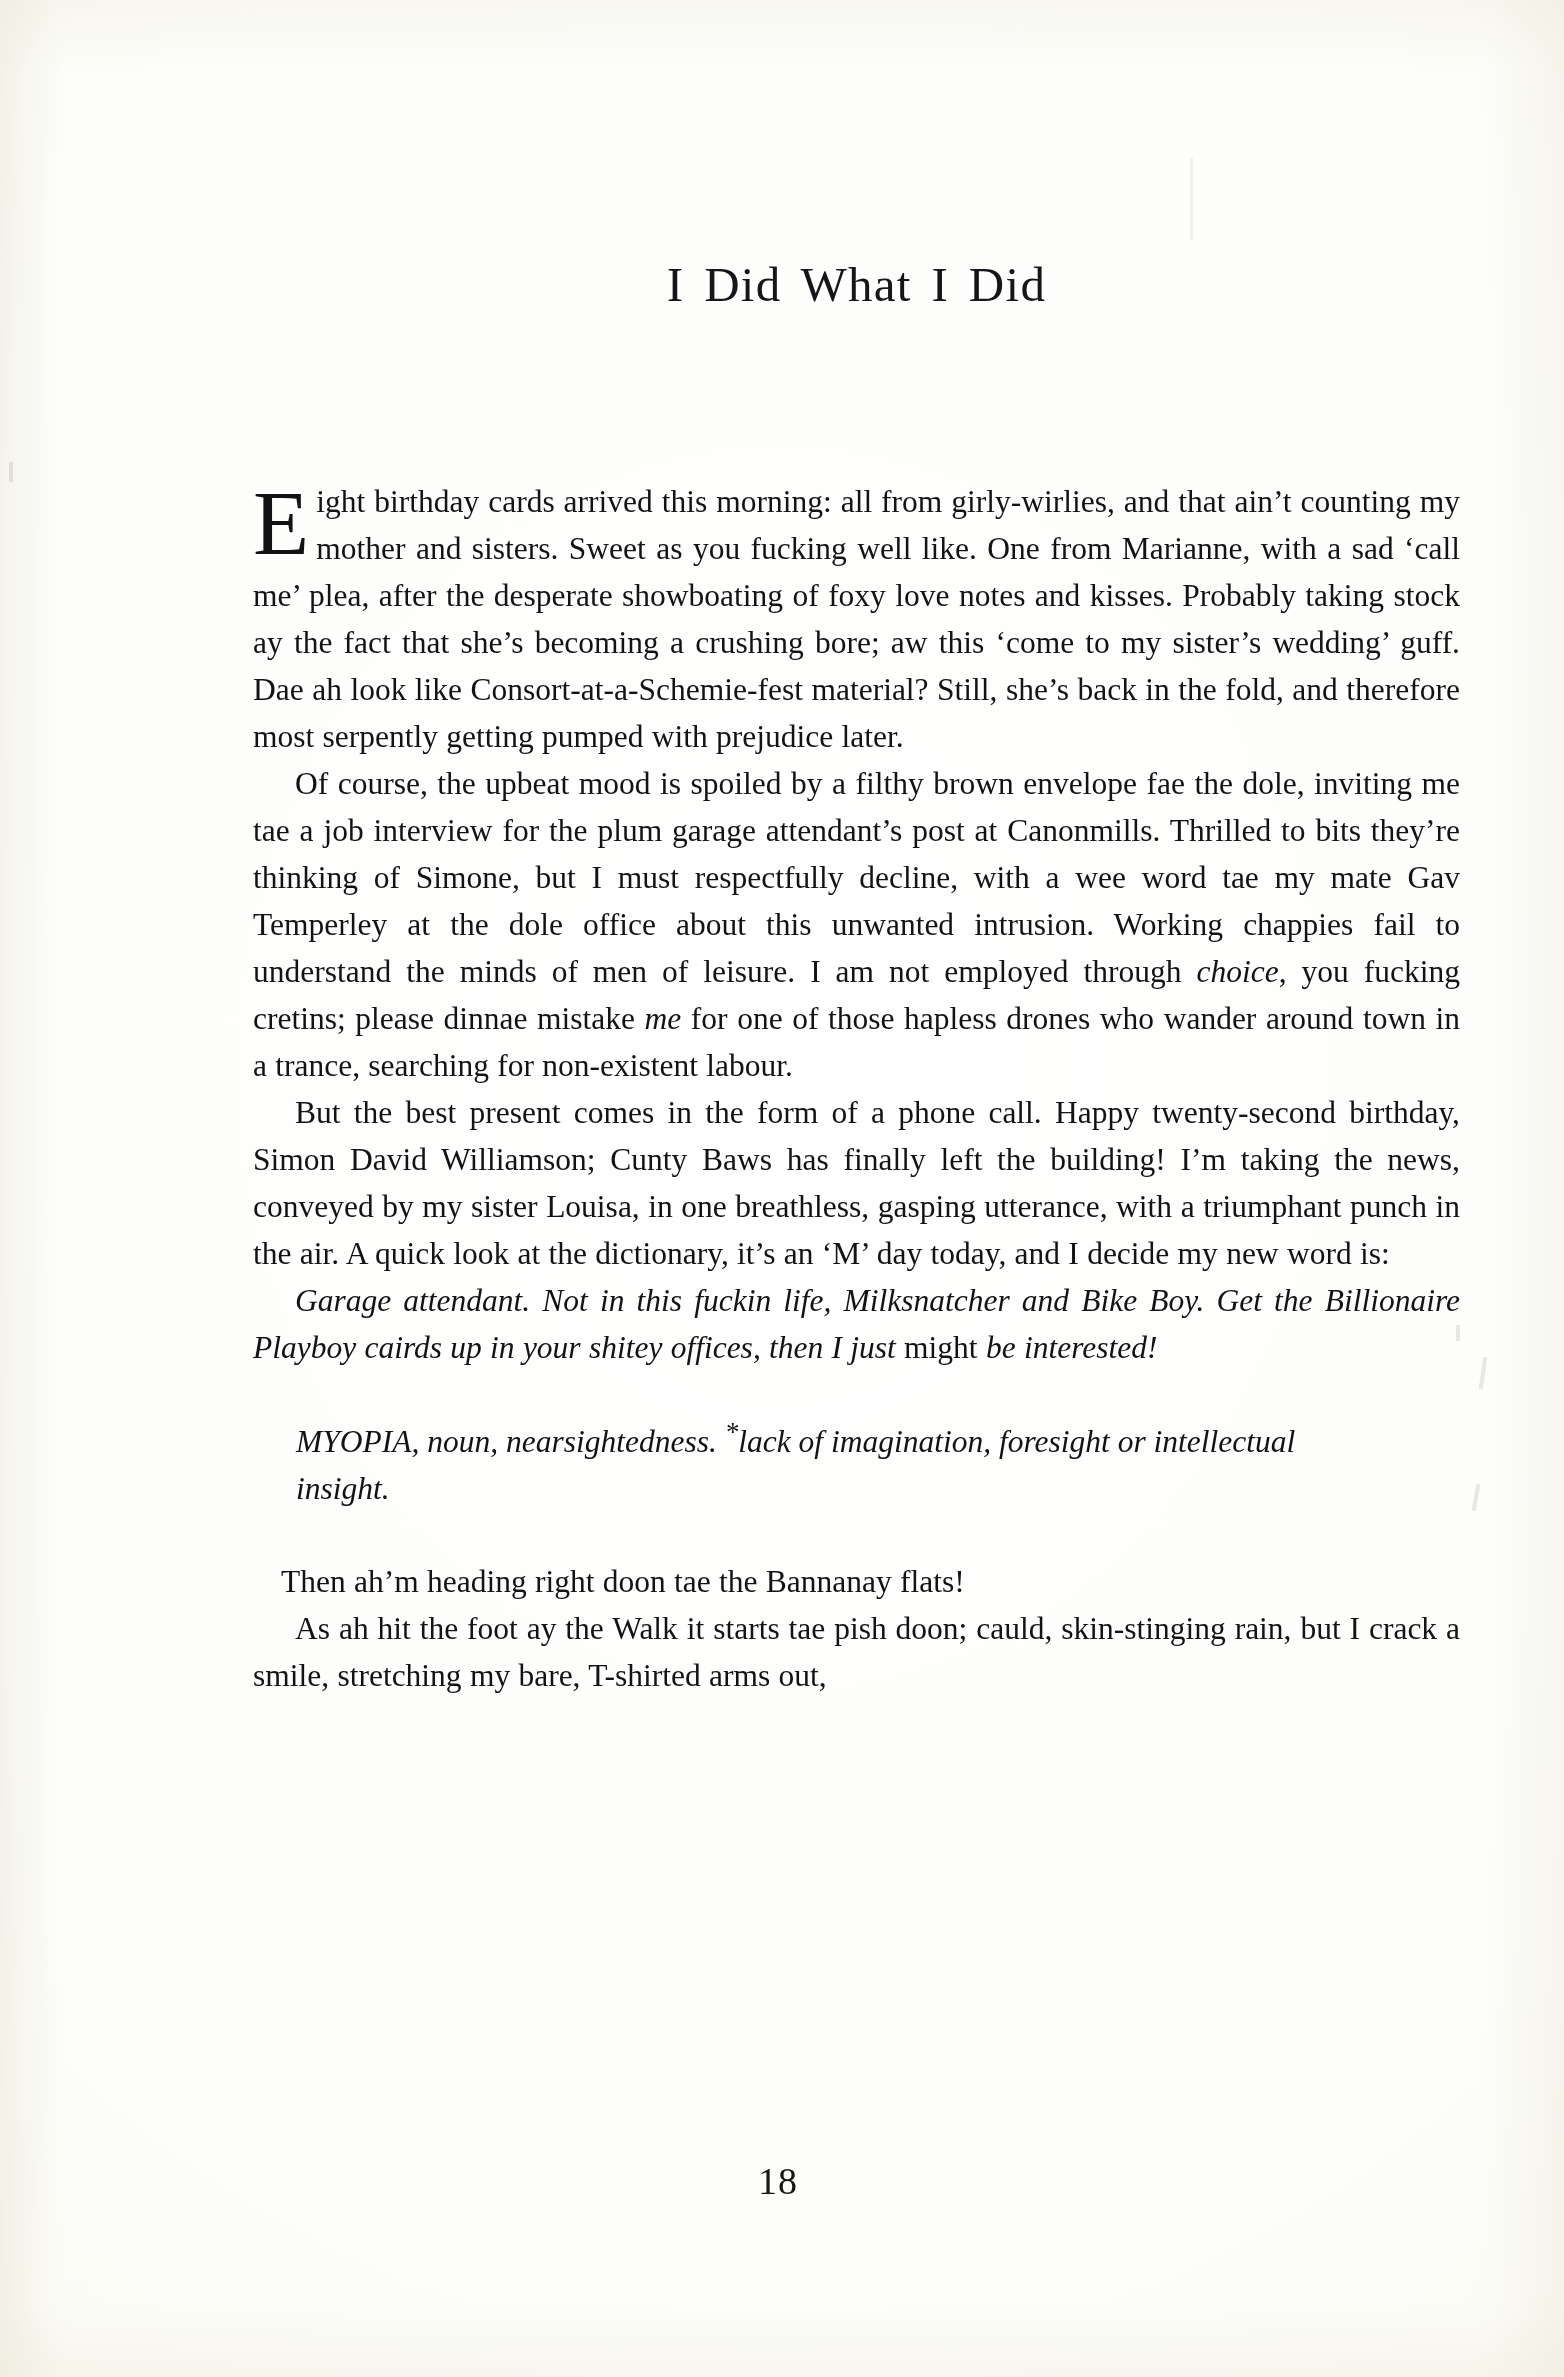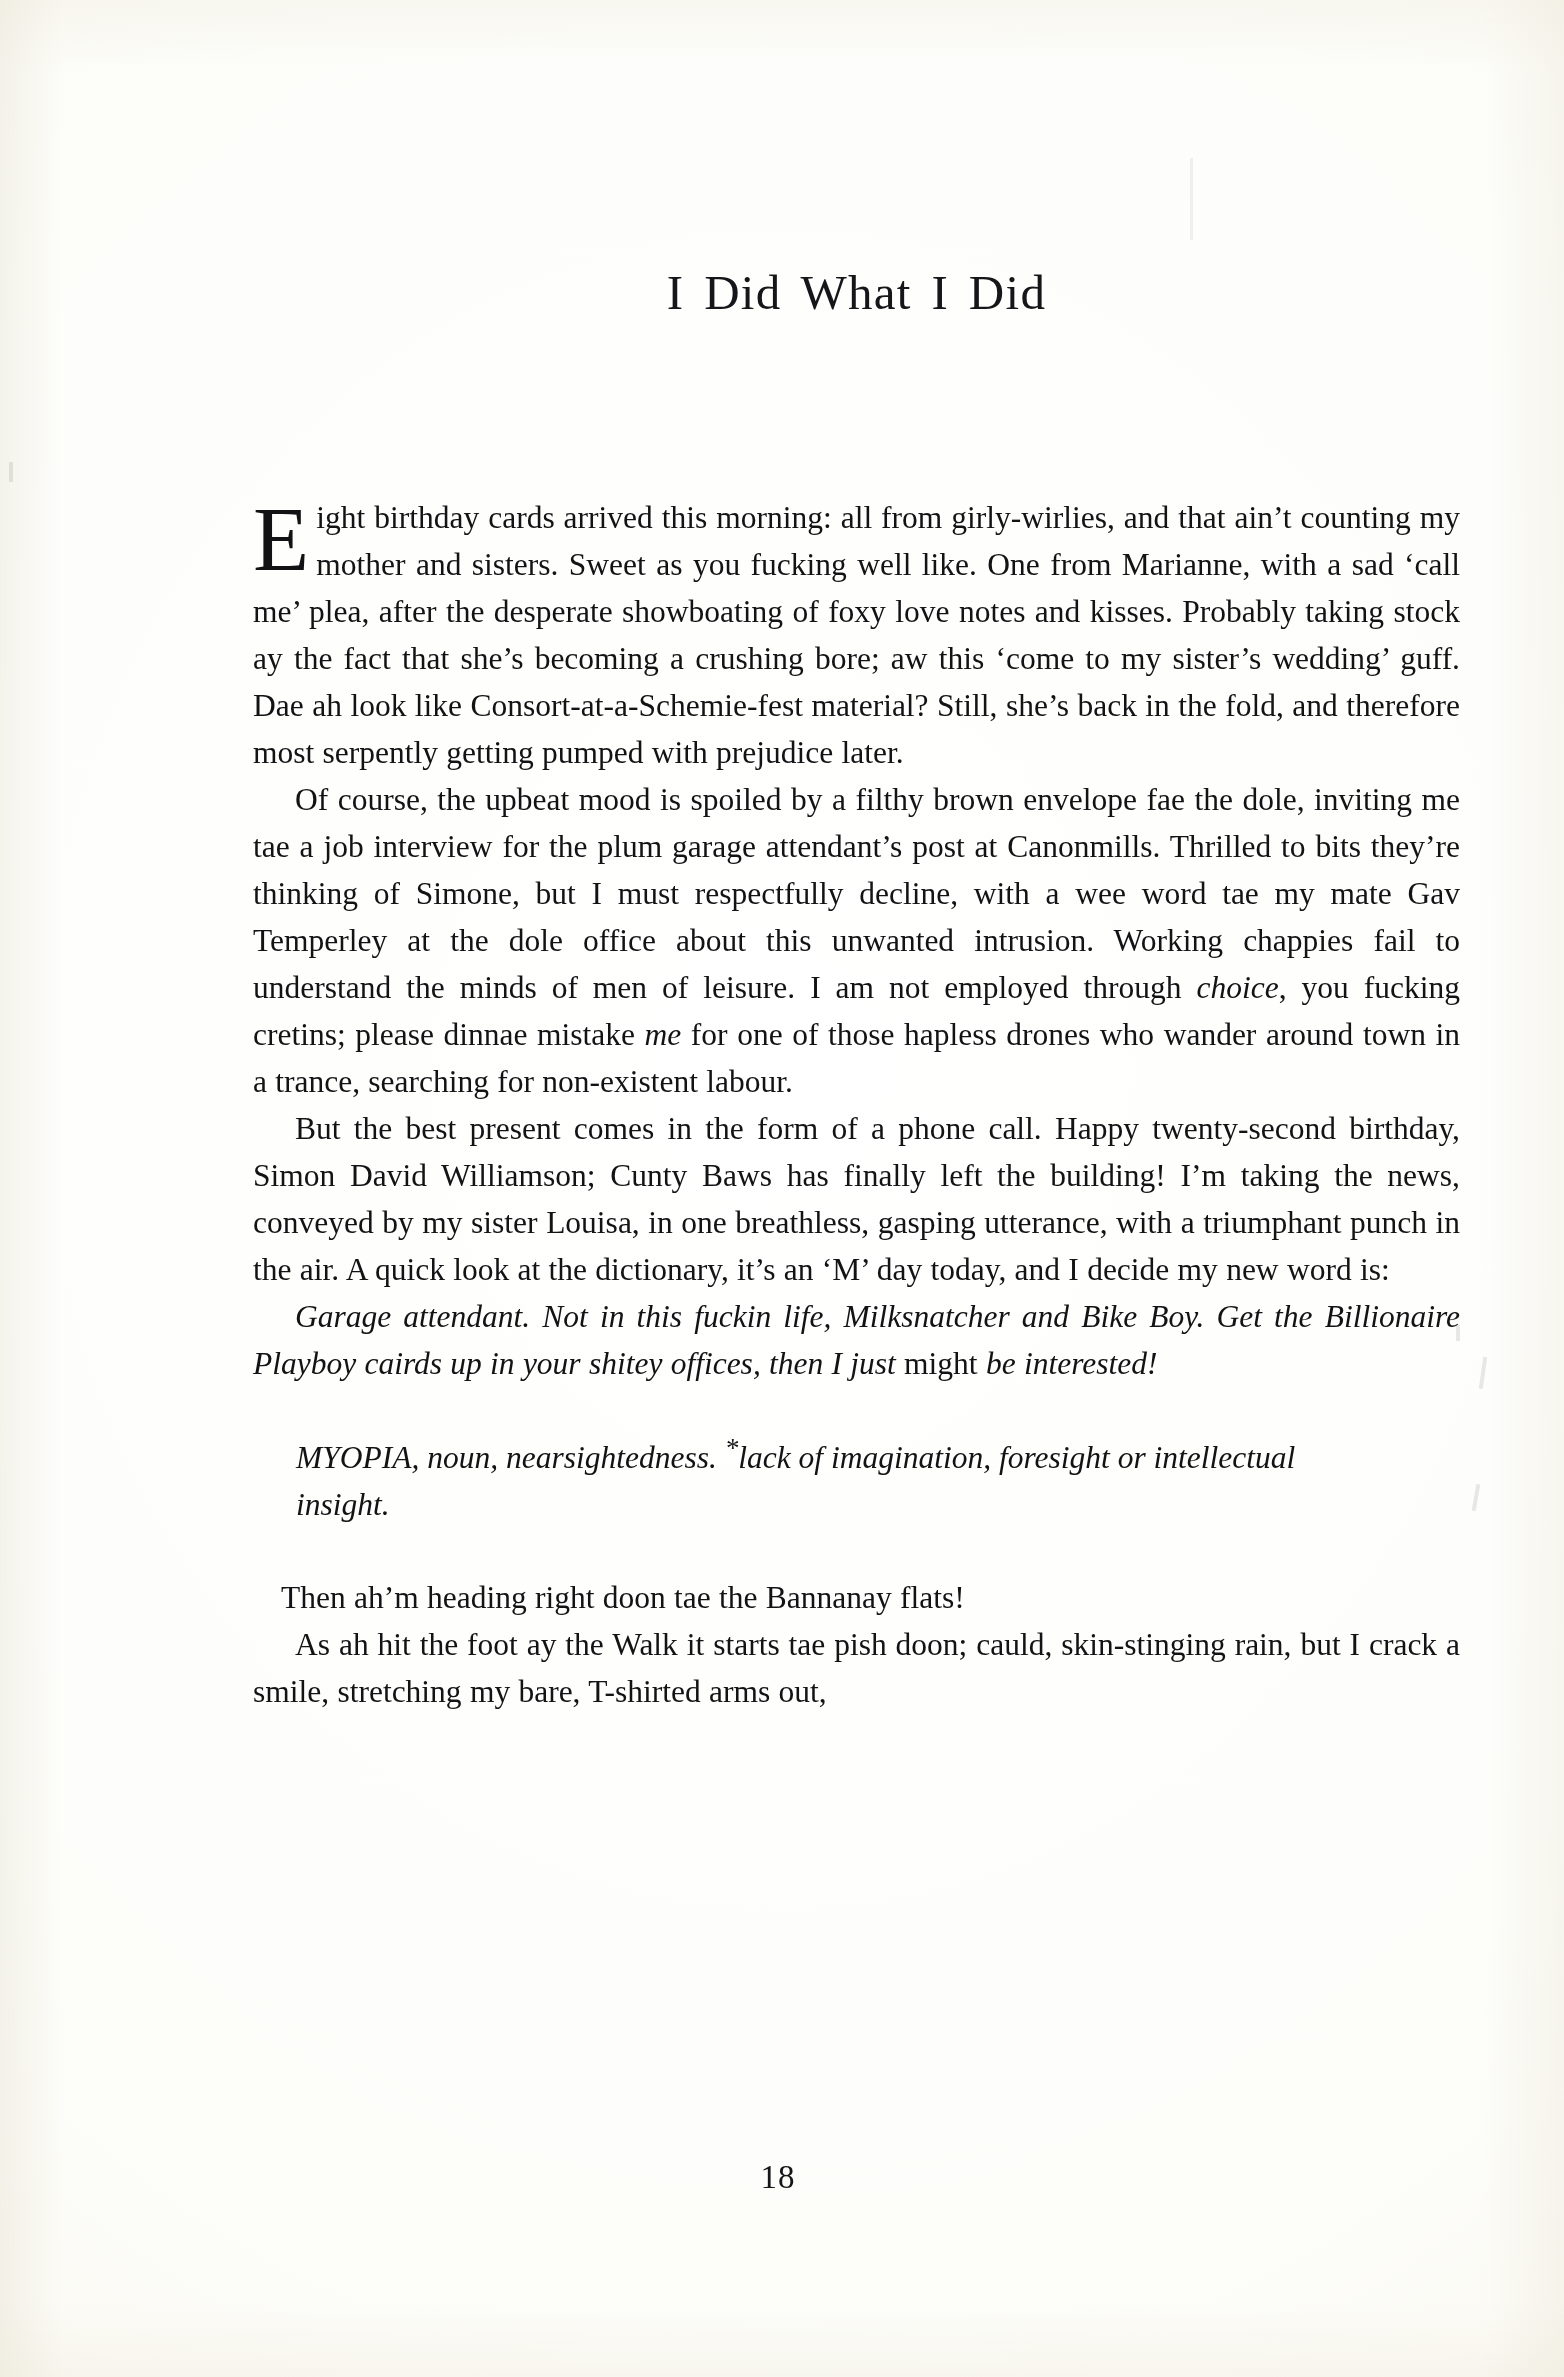--- a/index.html
+++ b/index.html
@@ -41,21 +41,21 @@
     width: 1207px;
   }
 
   .chapter-title {
     font-family: "Liberation Serif", "DejaVu Serif", serif;
     font-size: 49px;
     font-weight: 400;
     text-align: center;
     color: #16161a;
     letter-spacing: 1.3px;
-    margin: 8px;
+    margin: 0;
     padding-top: 260px;
     line-height: 1;
     word-spacing: 6.2px;
   }
 
   .body-area {
     padding-top: 169px;
   }
 
   p.para {
@@ -123,21 +123,21 @@
     line-height: 0;
   }
 
   .folio {
     position: absolute;
     left: 0;
     right: 8px;
     top: 2159px;
     text-align: center;
     font-family: "Liberation Serif", "DejaVu Serif", serif;
-    font-size: 33px;
+    font-size: 38px;
     color: #161619;
     letter-spacing: 0.9px;
   }
 
   
   .artifact {
     position: absolute;
     background: rgba(120,118,108,0.16);
     pointer-events: none;
   }

